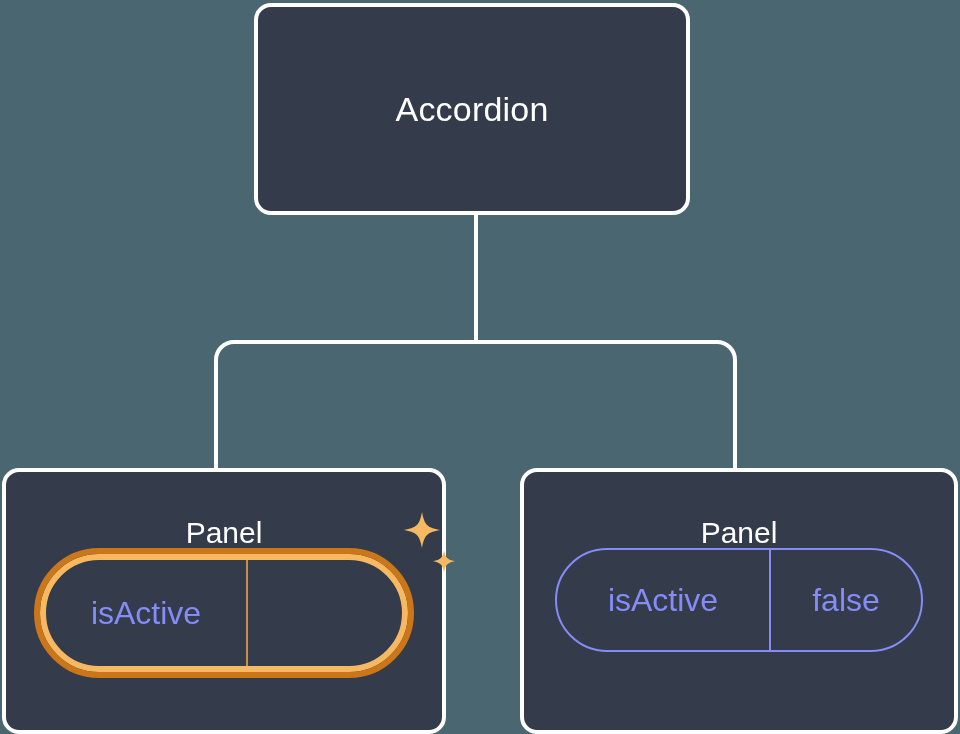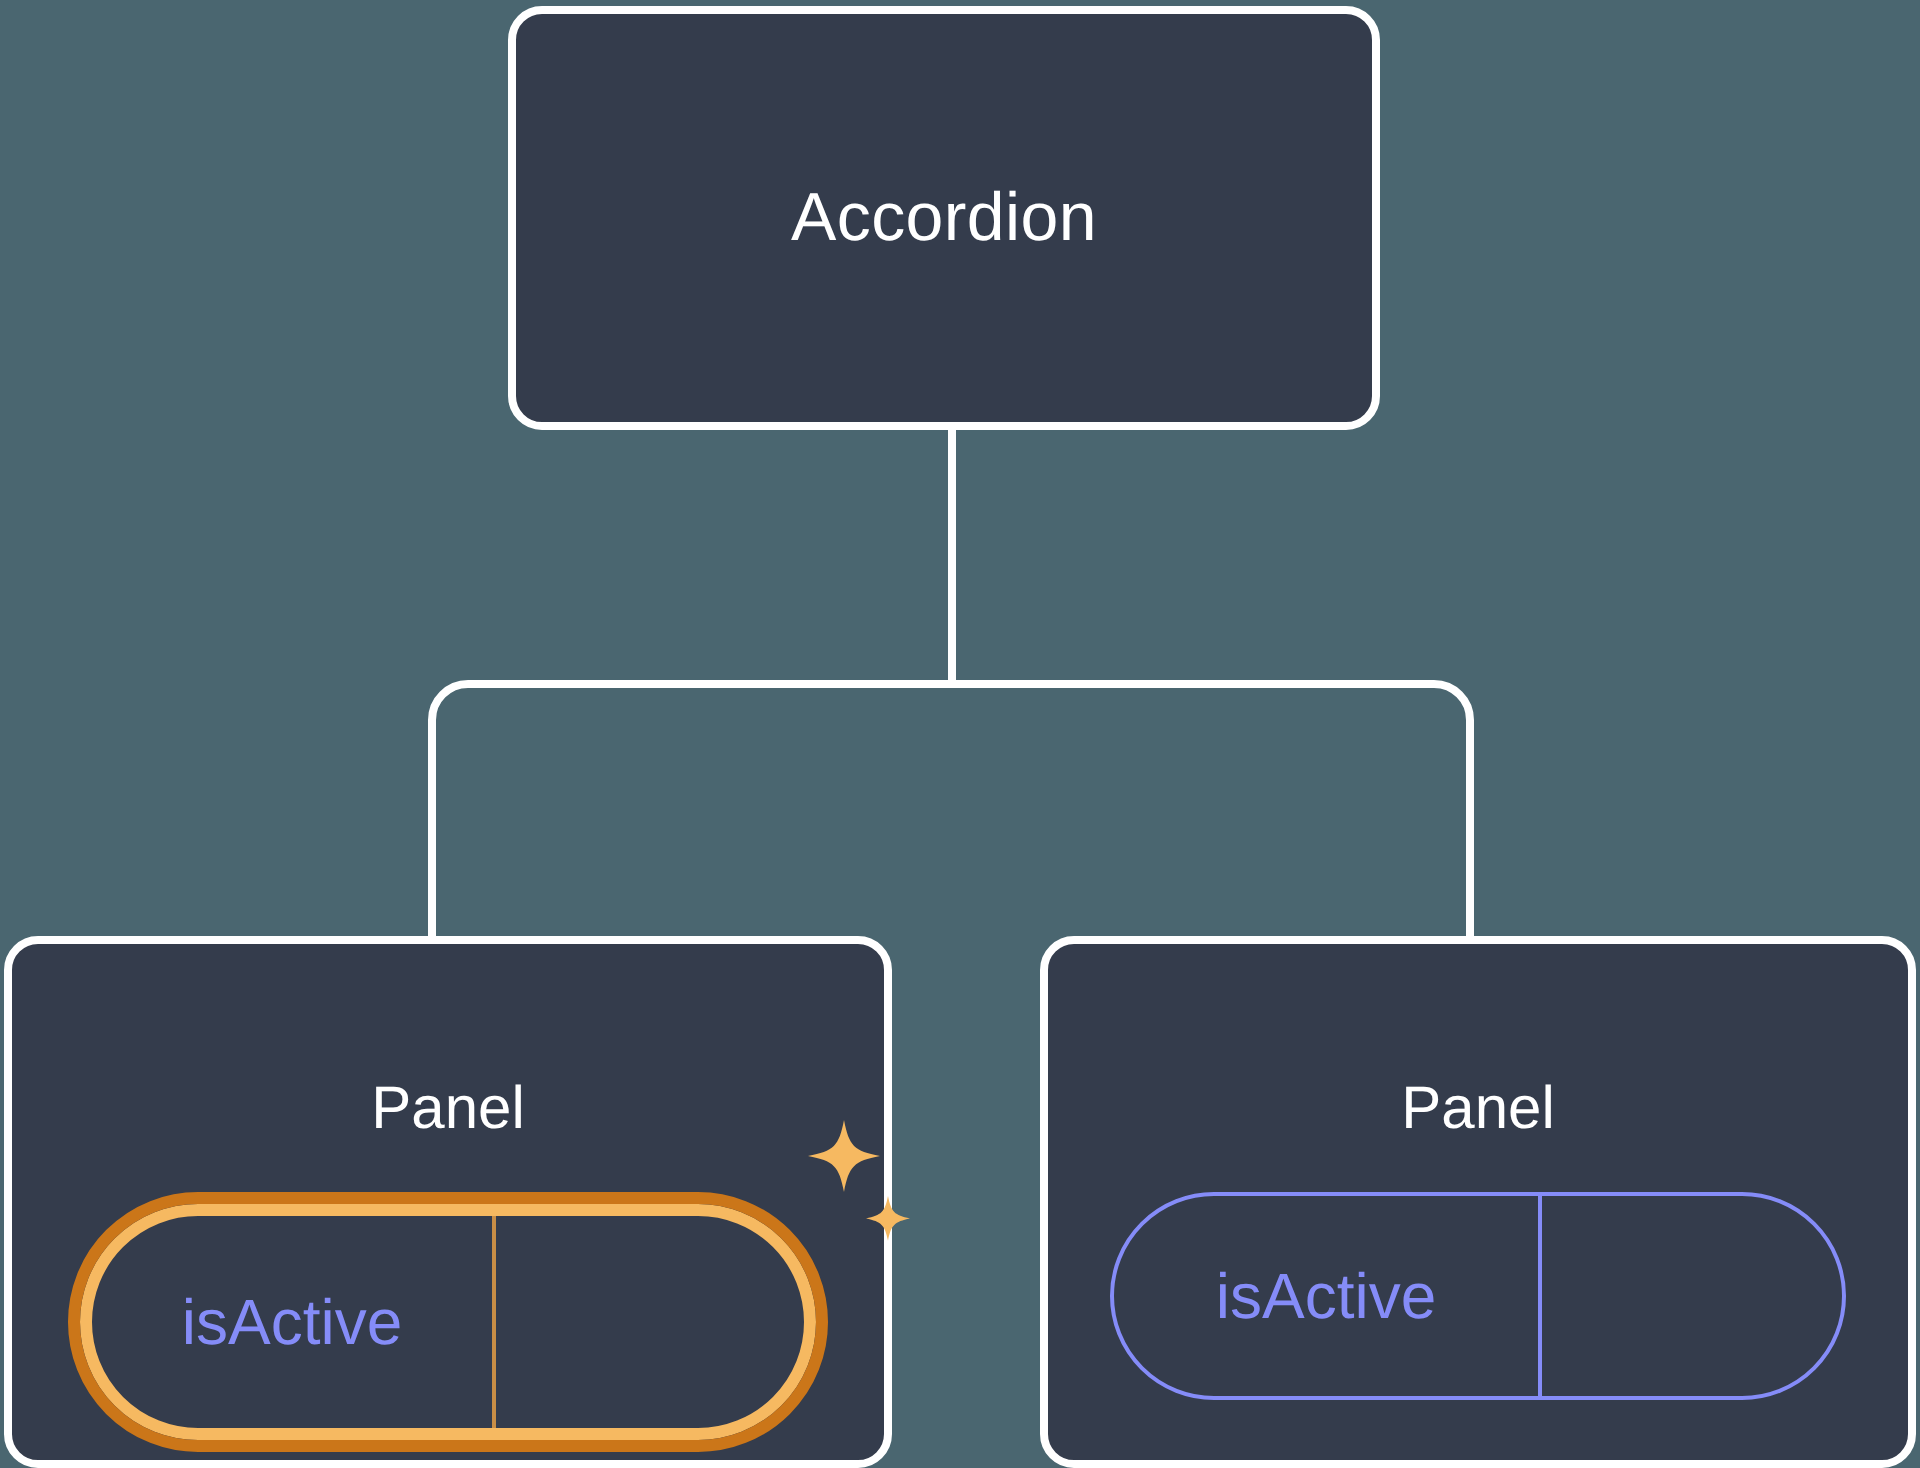--- a/index.html
+++ b/index.html
@@ -57,41 +57,40 @@
     font-size: 34px;
     letter-spacing: 0.2px;
     line-height: 1;
     font-weight: 400;
   }
 
   
   .panel-node {
     top: 468px;
     height: 266px;
-    padding-top: 68px;
+    padding-top: 46px;
   }
   #panel-node-left {
     left: 2px;
     width: 444px;
   }
   #panel-node-right {
     left: 520px;
     width: 438px;
   }
   .panel-title {
     color: #ffffff;
     font-size: 30px;
     line-height: 1;
     font-weight: 400;
   }
 
   
   .pill-wrap {
     position: relative;
-    margin-top: 26px;
   }
   .pill {
     box-sizing: border-box;
     display: flex;
     align-items: stretch;
     background: #343c4c;
     border-radius: 999px;
     overflow: hidden;
   }
   .pill-cell {
@@ -190,17 +189,18 @@
       </div>
     </div>
   </div>
 
   <div class="node panel-node" id="panel-node-right">
     <span class="panel-title">Panel</span>
 
     <div class="pill-wrap">
       <div class="pill plain">
         <span class="pill-cell key">isActive</span>
+        <span class="pill-cell val">false</span>
       </div>
     </div>
   </div>
 
 </div>
 
 </body></html>

